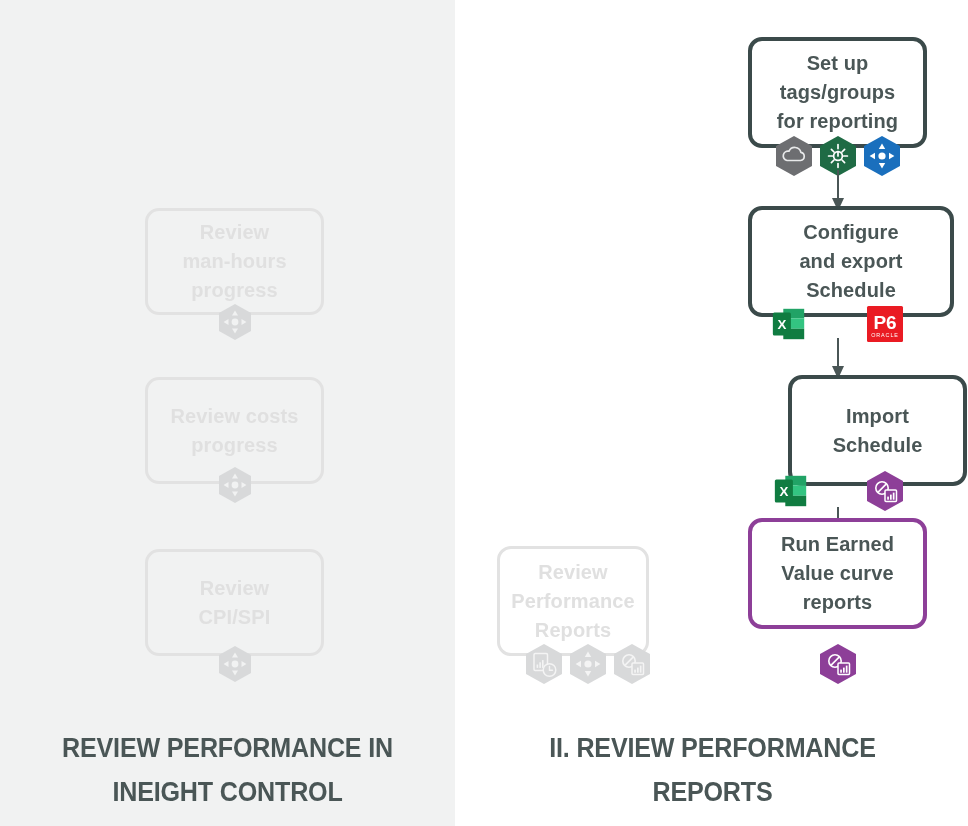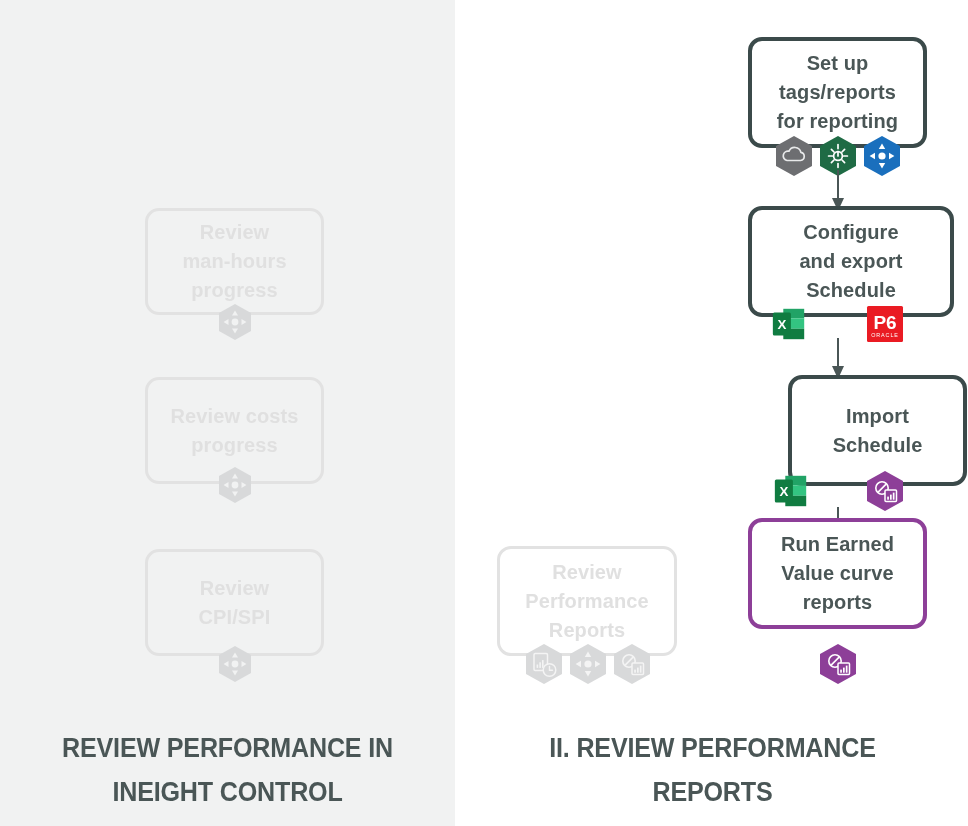--- a/index.html
+++ b/index.html
@@ -127,21 +127,21 @@
       <polygon points="28.5,19 23.5,16 23.5,22" fill="#f1f2f2"></polygon>
     </svg>
   </span>
 </div>
 
 <div class="caption" style="left:20px;top:726px;width:415px;">REVIEW PERFORMANCE IN
 INEIGHT CONTROL</div>
 
 <div class="node active" style="left:748px;top:37px;width:179px;height:111px;">
   <div class="label">Set up
-tags/reports
+tags/groups
 for reporting</div>
 </div>
 <div class="iconrow" style="left:771px;top:135px;width:133px;height:42px;">
   <span class="hexicon">
     <svg width="38" height="42" viewBox="0 0 38 42">
       <polygon points="19,1 37,11 37,31 19,41 1,31 1,11" fill="#6d6e71"></polygon>
       <path d="M12 25.5h13.6a4.1 4.1 0 0 0 .3-8.1 6.3 6.3 0 0 0-11.9-1.2 4.2 4.2 0 0 0-2 9.3z" fill="none" stroke="#e8e9ea" stroke-width="1.7" stroke-linejoin="round"></path>
     </svg>
   </span>
   <span class="hexicon">
@@ -261,21 +261,21 @@
       <rect x="19" y="20" width="11.5" height="11.5" rx="1" fill="#8d3f98" stroke="#ffffff" stroke-width="1.5"></rect>
       <g fill="#ffffff">
         <rect x="21.2" y="26.6" width="1.7" height="3.1"></rect>
         <rect x="24.0" y="24.6" width="1.7" height="5.1"></rect>
         <rect x="26.8" y="22.6" width="1.7" height="7.1"></rect>
       </g>
     </svg>
   </span>
 </div>
 
-<div class="node ghost" style="left:497px;top:546px;width:180px;height:110px;">
+<div class="node ghost" style="left:497px;top:546px;width:152px;height:110px;">
   <div class="label">Review
 Performance
 Reports</div>
 </div>
 <div class="iconrow" style="left:527px;top:643px;width:122px;height:42px;">
   <span class="hexicon">
     <svg width="38" height="42" viewBox="0 0 38 42">
       <polygon points="19,1 37,11 37,31 19,41 1,31 1,11" fill="#d8d9da"></polygon>
       <rect x="9" y="10.5" width="13.5" height="17" rx="1.2" fill="#d8d9da" stroke="#f4f4f4" stroke-width="1.5"></rect>
       <g fill="#f4f4f4">

